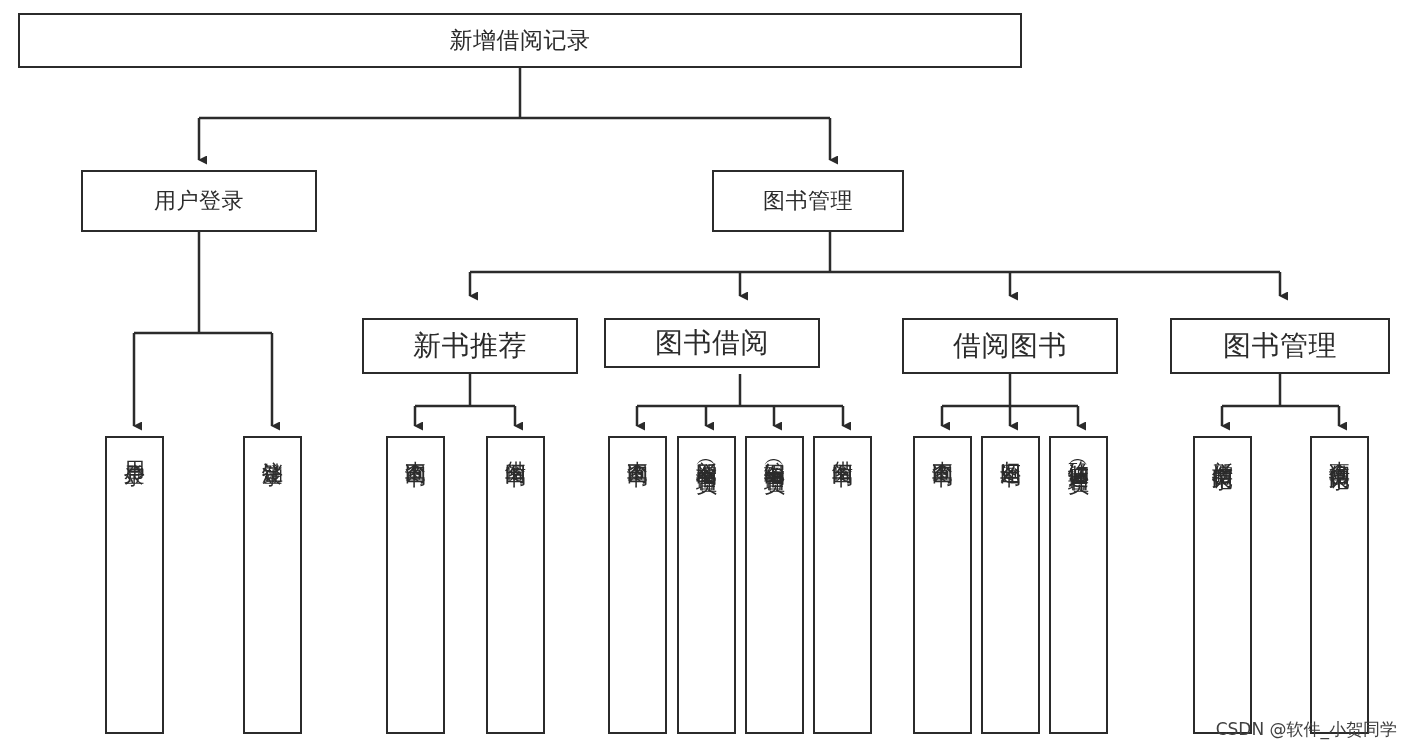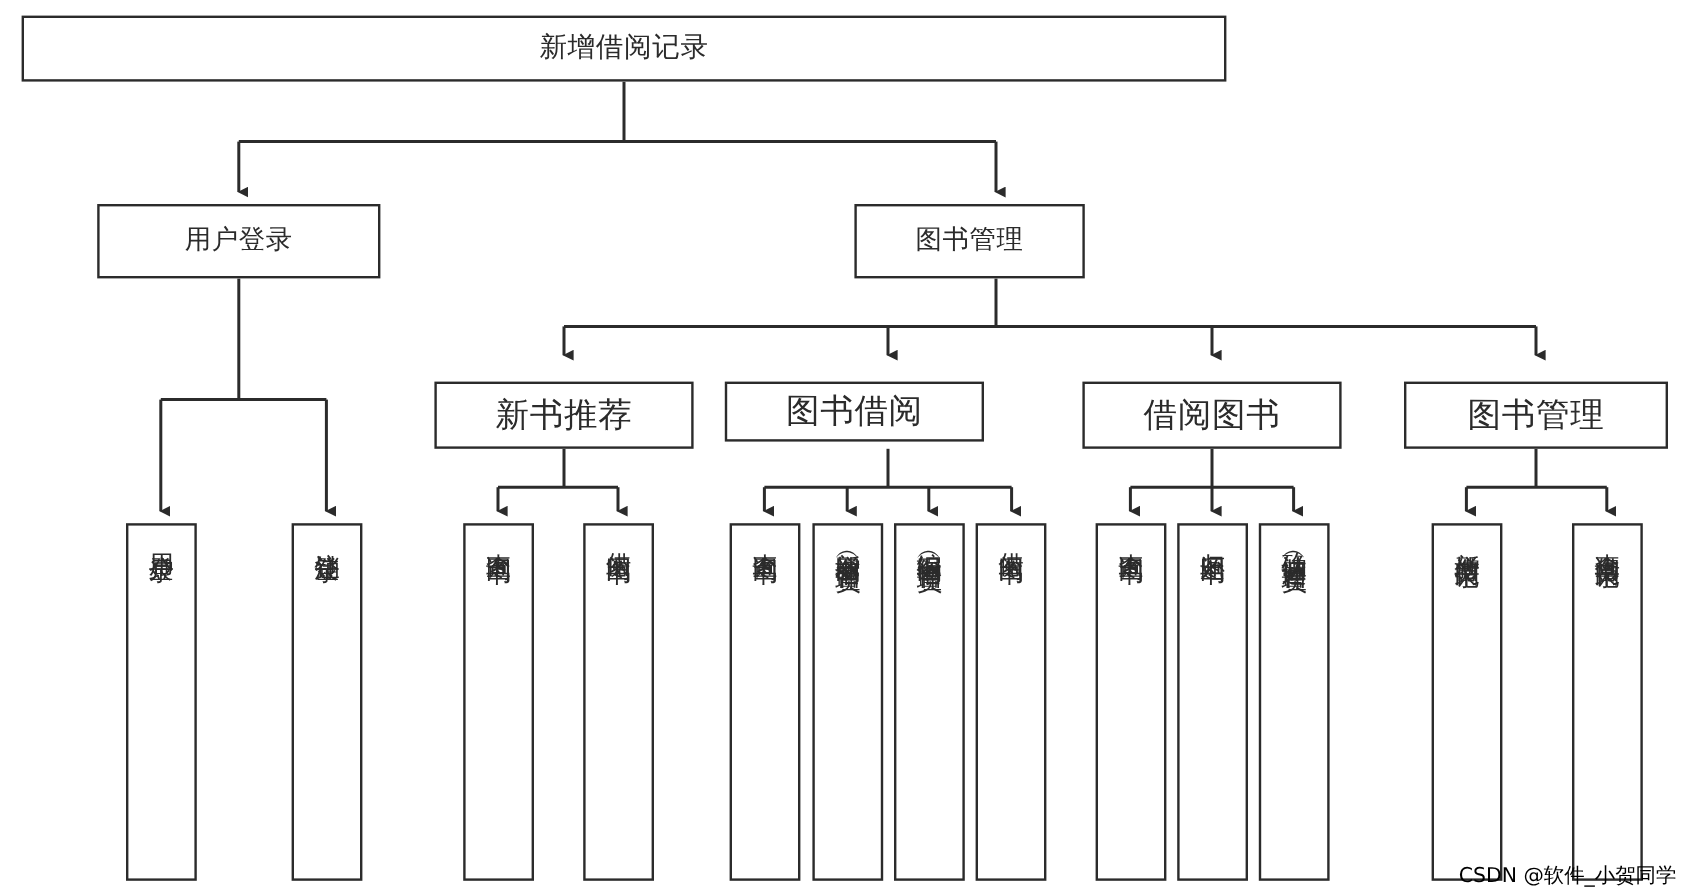--- a/index.html
+++ b/index.html
@@ -59,21 +59,21 @@
     padding-top: 6px;
   }
   .leaf .node-label {
     margin: 0 auto;
   }
   #watermark {
     position: absolute;
     right: 8px;
     bottom: 6px;
     font-size: 17px;
-    color: #000000;
+    color: #404040;
     z-index: 5;
     white-space: nowrap;
     font-family: "DejaVu Sans", "Liberation Sans", sans-serif;
   }
 </style>
 </head>
 <body>
 
 <div id="canvas">
 

